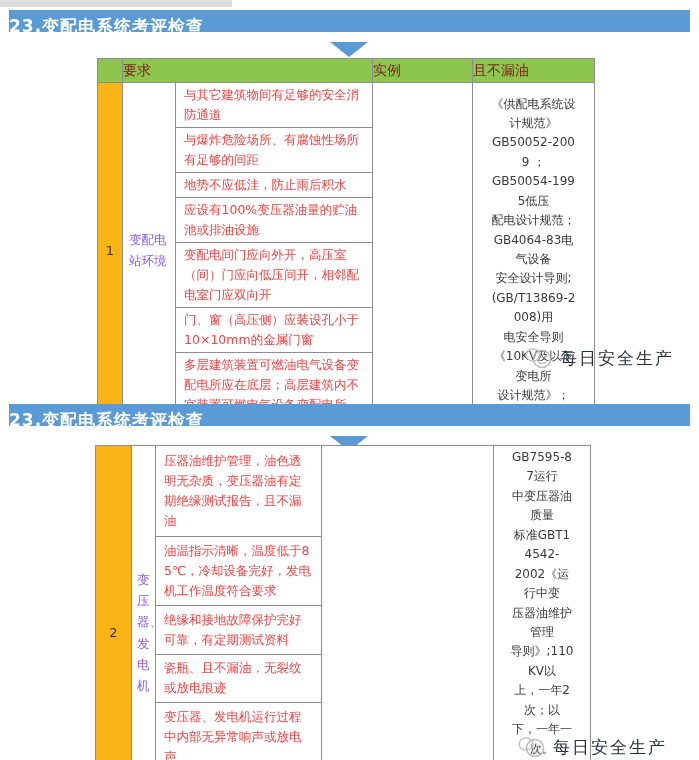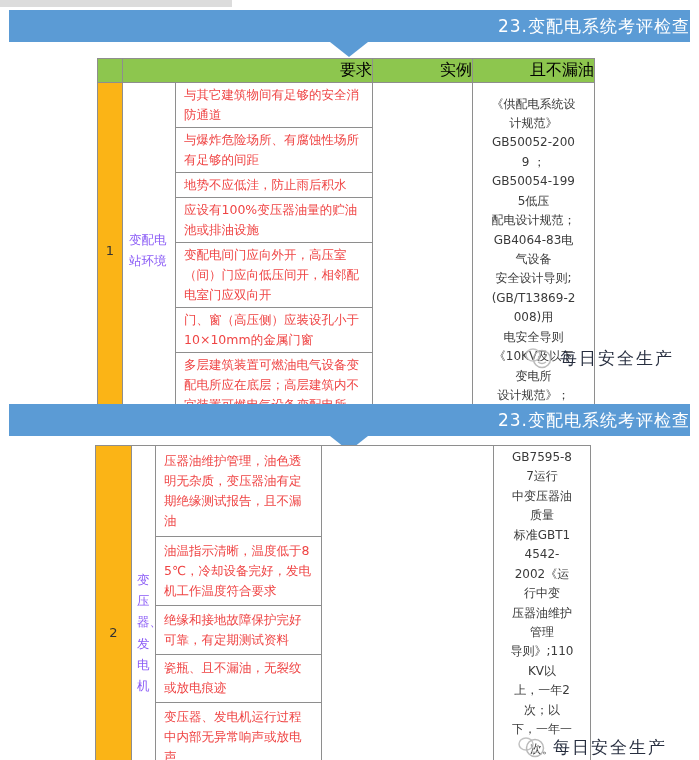--- a/index.html
+++ b/index.html
@@ -11,24 +11,24 @@
     overflow: hidden;
   }
   .page { position: relative; width: 699px; height: 760px; }
 
   .gray-strip {
     position: absolute; left: 0; top: 0;
     width: 232px; height: 7px; background: #dcdcdc;
   }
 
   .banner {
-    position: absolute; left: 9px; width: 681px; height: 32px;
+    position: absolute; left: 9px; width: 681px; height: 22px;
     background: #5b9bd5;
-    color: #ffffff; font-weight: normal; font-size: 17px;
-    text-align: right; line-height: 32px;
+    color: #ffffff; font-weight: bold; font-size: 17px;
+    text-align: left; line-height: 32px;
     letter-spacing: 1px;
   }
   .banner-1 { top: 10px; }
   .banner-2 { top: 404px; }
 
   .pointer {
     position: absolute; left: 330px; width: 0; height: 0;
     border-left: 19px solid transparent;
     border-right: 19px solid transparent;
     border-top: 15px solid #5b9bd5;
@@ -47,24 +47,24 @@
 
   table.insp td, table.insp th {
     border: 1px solid #8e8e8e;
     vertical-align: middle;
     overflow: hidden;
     font-weight: normal;
   }
   th.hdr {
     background: #8dc64e;
     border-color: #70803e;
-    font-size: 16px;
+    font-size: 14px;
     font-weight: bold;
-    color: #000000;
-    text-align: right;
+    color: #7f1d1d;
+    text-align: left;
     height: 23px;
     padding: 0;
   }
   td.num {
     background: #fbb416;
     text-align: center;
     font-size: 13px;
     color: #333333;
     padding: 0;
   }

